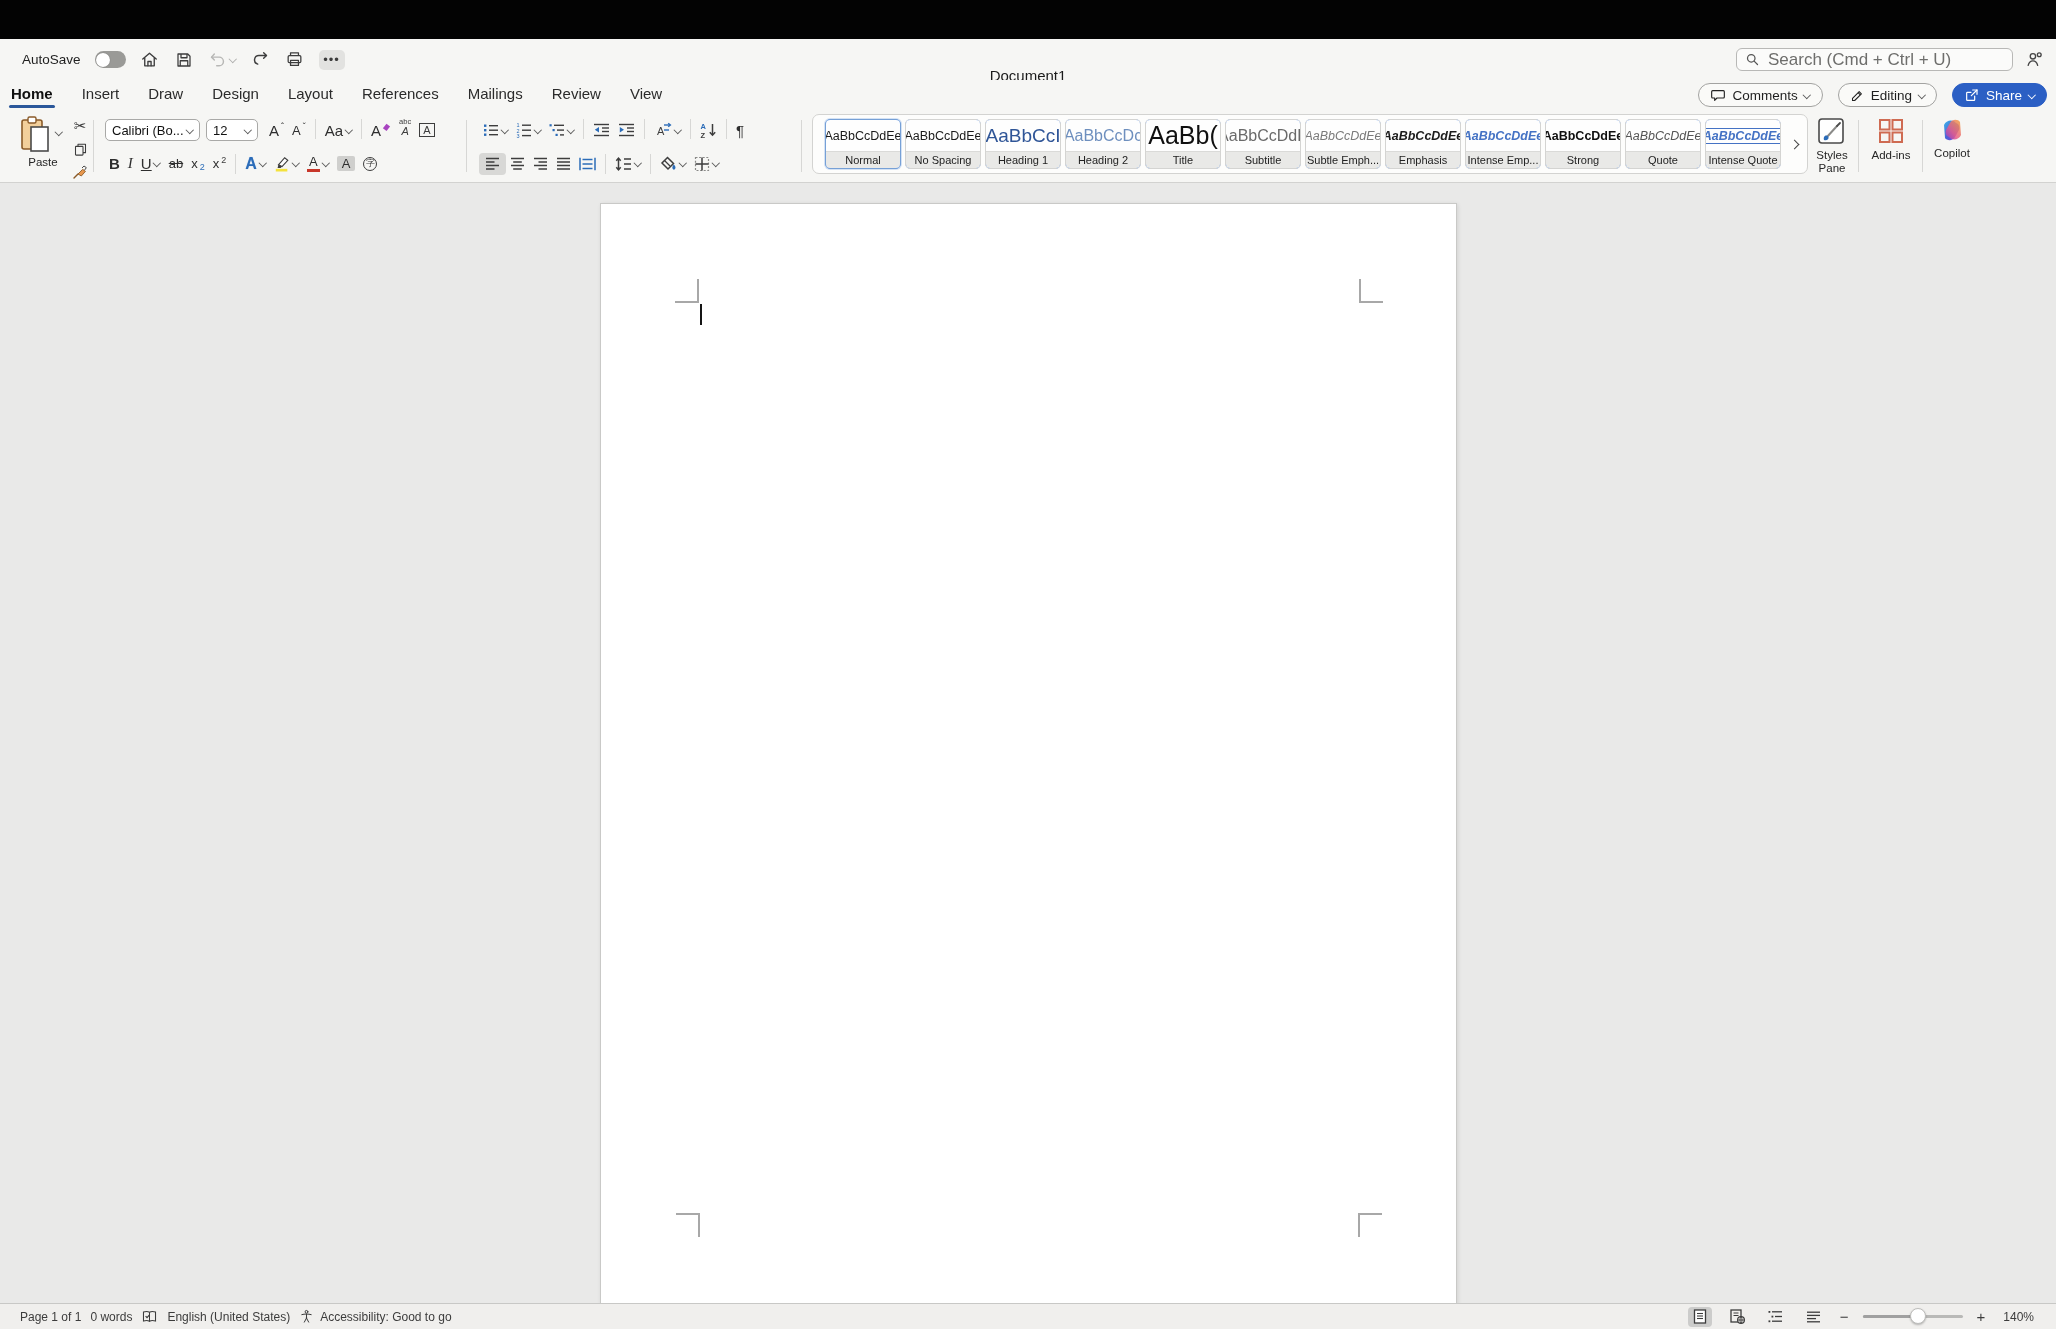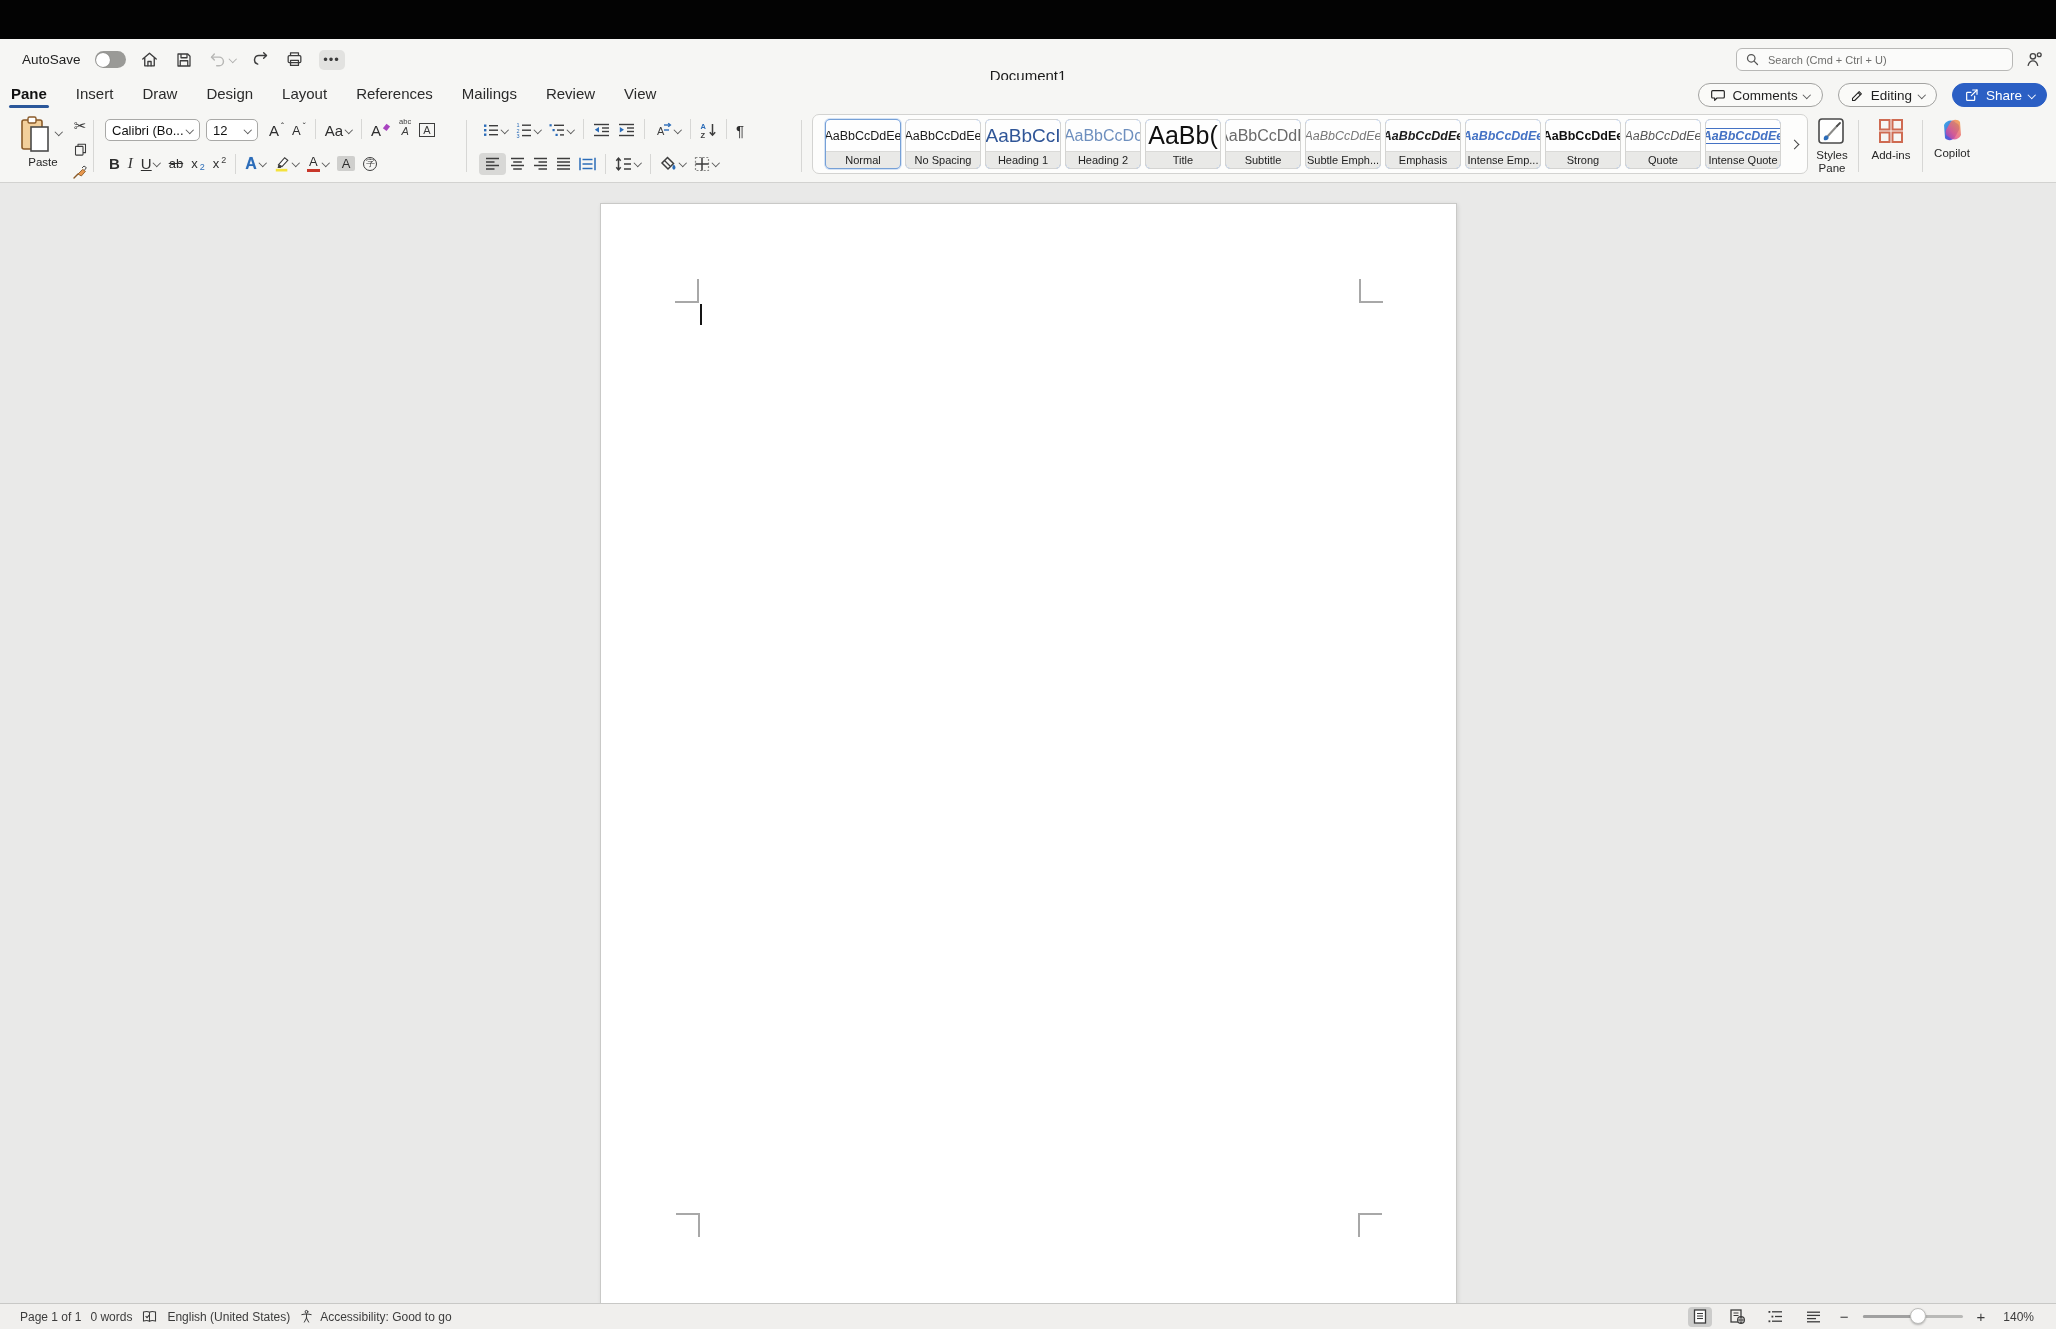--- a/index.html
+++ b/index.html
@@ -23,21 +23,21 @@
   .toggle .knob{position:absolute;left:1.5px;top:1.5px;width:14px;height:14px;border-radius:50%;
     background:#ffffff;box-shadow:0 0 1px rgba(0,0,0,.4);}
   .qa-icon{width:20px;height:20px;}
   .undo-wrap{display:flex;align-items:center;gap:2px;}
   .more-btn{width:26px;height:20px;border-radius:5px;background:#e2e2e0;display:flex;
     align-items:center;justify-content:center;color:#3c3c3c;font-size:13px;letter-spacing:1px;}
   .doc-title{position:absolute;left:0;right:0;top:16px;height:41px;display:flex;align-items:center;
     justify-content:center;font-size:15px;color:#1b1b1b;pointer-events:none;}
   .search-box{position:absolute;right:43px;top:9px;width:277px;height:23px;background:#fbfbfa;
     border:1px solid #b8b8b6;border-radius:6px;display:flex;align-items:center;padding:0 8px;gap:6px;}
-  .search-box input{border:none;outline:none;background:transparent;font-size:11px;color:#ef4444;
+  .search-box input{border:none;outline:none;background:transparent;font-size:17px;color:#ef4444;
     width:100%;font-family:"Liberation Sans", sans-serif;}
   .search-box input::placeholder{color:#6e6e6c;}
   .people{position:absolute;right:12px;top:11px;width:19px;height:19px;color:#444;}
 
   
   .tabrow{position:absolute;left:0;top:80px;width:2056px;height:30px;background:#f6f6f4;}
   .tabs{position:absolute;left:9px;top:0;height:30px;display:flex;align-items:center;gap:25px;}
   .tab{position:relative;font-size:15px;color:#2b2b2b;padding:2px 2px 6px 2px;cursor:default;}
   .tab.active{font-weight:bold;color:#111;}
   .tab.active::after{content:"";position:absolute;left:0;right:0;bottom:0;height:3px;
@@ -182,21 +182,21 @@
     <svg width="19" height="19" viewBox="0 0 24 24" fill="none" stroke="#444" stroke-width="1.7" stroke-linecap="round">
         <circle cx="10" cy="8" r="3.4"></circle>
         <path d="M4 19.5c1-3.8 3.4-5.7 6-5.7s5 1.9 6 5.7"></path>
         <circle cx="18" cy="6" r="2.4"></circle>
       </svg>
   </span>
 </div>
 
 <div class="tabrow">
   <div class="tabs">
-      <div class="tab active"><span>Pane</span></div>
+      <div class="tab active"><span>Home</span></div>
       <div class="tab"><span>Insert</span></div>
       <div class="tab"><span>Draw</span></div>
       <div class="tab"><span>Design</span></div>
       <div class="tab"><span>Layout</span></div>
       <div class="tab"><span>References</span></div>
       <div class="tab"><span>Mailings</span></div>
       <div class="tab"><span>Review</span></div>
       <div class="tab"><span>View</span></div>
     </div>
 

